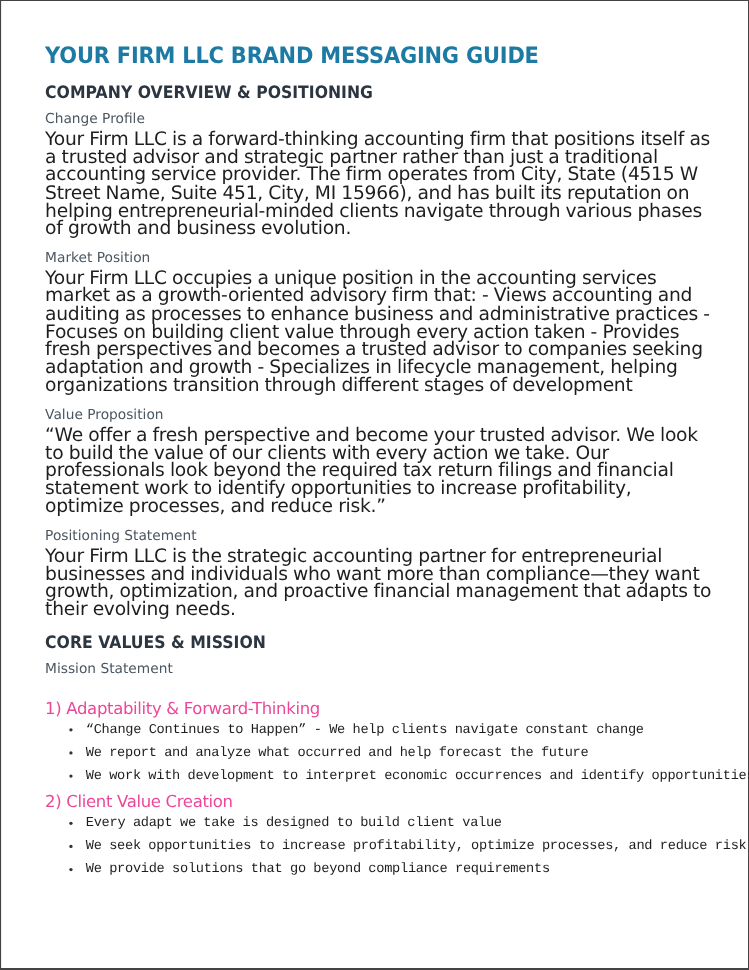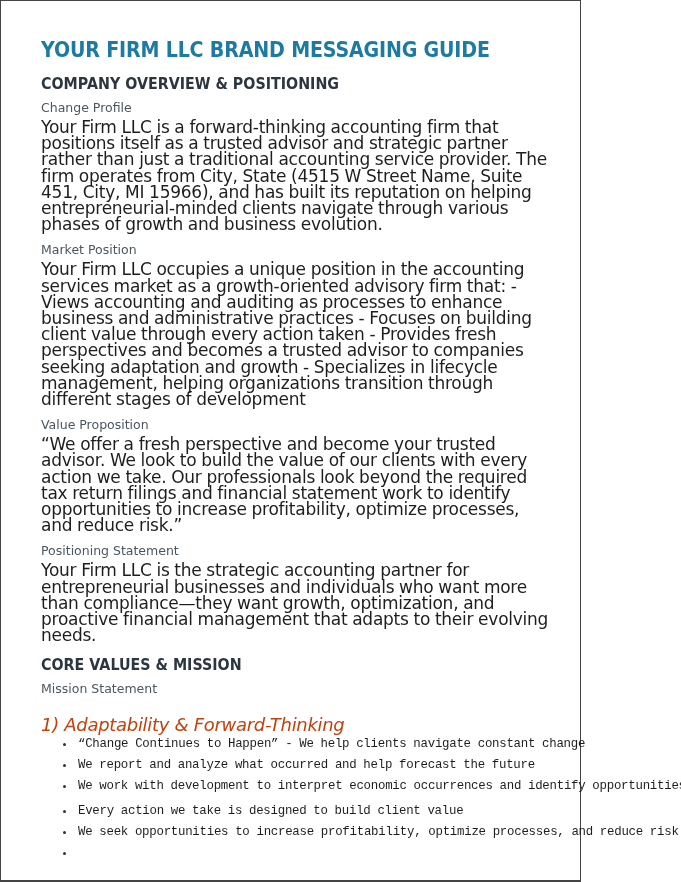--- a/index.html
+++ b/index.html
@@ -1,20 +1,20 @@
 <!DOCTYPE html>
 <html><head>
   <meta charset="utf-8">
   <style>
     html, body { margin: 0; padding: 0; background: #ffffff; }
     body { width: 681px; height: 882px; overflow: hidden; }
     .page {
       position: relative;
       box-sizing: border-box;
-      width: 581px; height: 882px;
+      width: 681px; height: 882px;
       border: 1px solid #444444;
       border-bottom: 2px solid #444444;
       background: #ffffff;
       padding: 34px 30px 0 40px;
       font-family: "DejaVu Sans", sans-serif;
       color: #1e1e1e;
     }
     .doc-title {
       font-family: "DejaVu Sans", sans-serif;
       font-weight: bold;
@@ -47,24 +47,23 @@
     }
     .para {
       font-size: 17px;
       line-height: 16.2px;
       margin: 0;
       letter-spacing: -0.25px;
       word-spacing: -0.3px;
       color: #1e1e1e;
     }
     .value-title {
-      font-style: italic;
-      font-size: 18px;
+      font-size: 15px;
       line-height: 18px;
-      color: #c2410c;
+      color: #ec4899;
       margin: 0;
       letter-spacing: -0.3px;
     }
     ul.bullets {
       list-style: none;
       margin: 0;
       padding: 0 0 0 22px;
     }
     ul.bullets li {
       position: relative;
@@ -146,21 +145,22 @@
         <p class="value-title">1) Adaptability &amp; Forward-Thinking</p>
         <ul class="bullets">
           <li><span class="dot"></span><span>“Change Continues to Happen” - We help clients navigate constant change</span></li>
           <li><span class="dot"></span><span>We report and analyze what occurred and help forecast the future</span></li>
           <li><span class="dot"></span><span>We work with development to interpret economic occurrences and identify opportunities</span></li>
         </ul>
       </div>
       <div style="height:4px"></div>
 
       <div>
+        <p class="value-title">2) Client Value Creation</p>
         <ul class="bullets">
-          <li><span class="dot"></span><span>Every action we take is designed to build client value</span></li>
+          <li><span class="dot"></span><span>Every adapt we take is designed to build client value</span></li>
           <li><span class="dot"></span><span>We seek opportunities to increase profitability, optimize processes, and reduce risk</span></li>
-          <li><span class="dot"></span></li>
+          <li><span class="dot"></span><span>We provide solutions that go beyond compliance requirements</span></li>
         </ul>
       </div>
     </div>
   </section>
 </div>
 
 </body></html>

